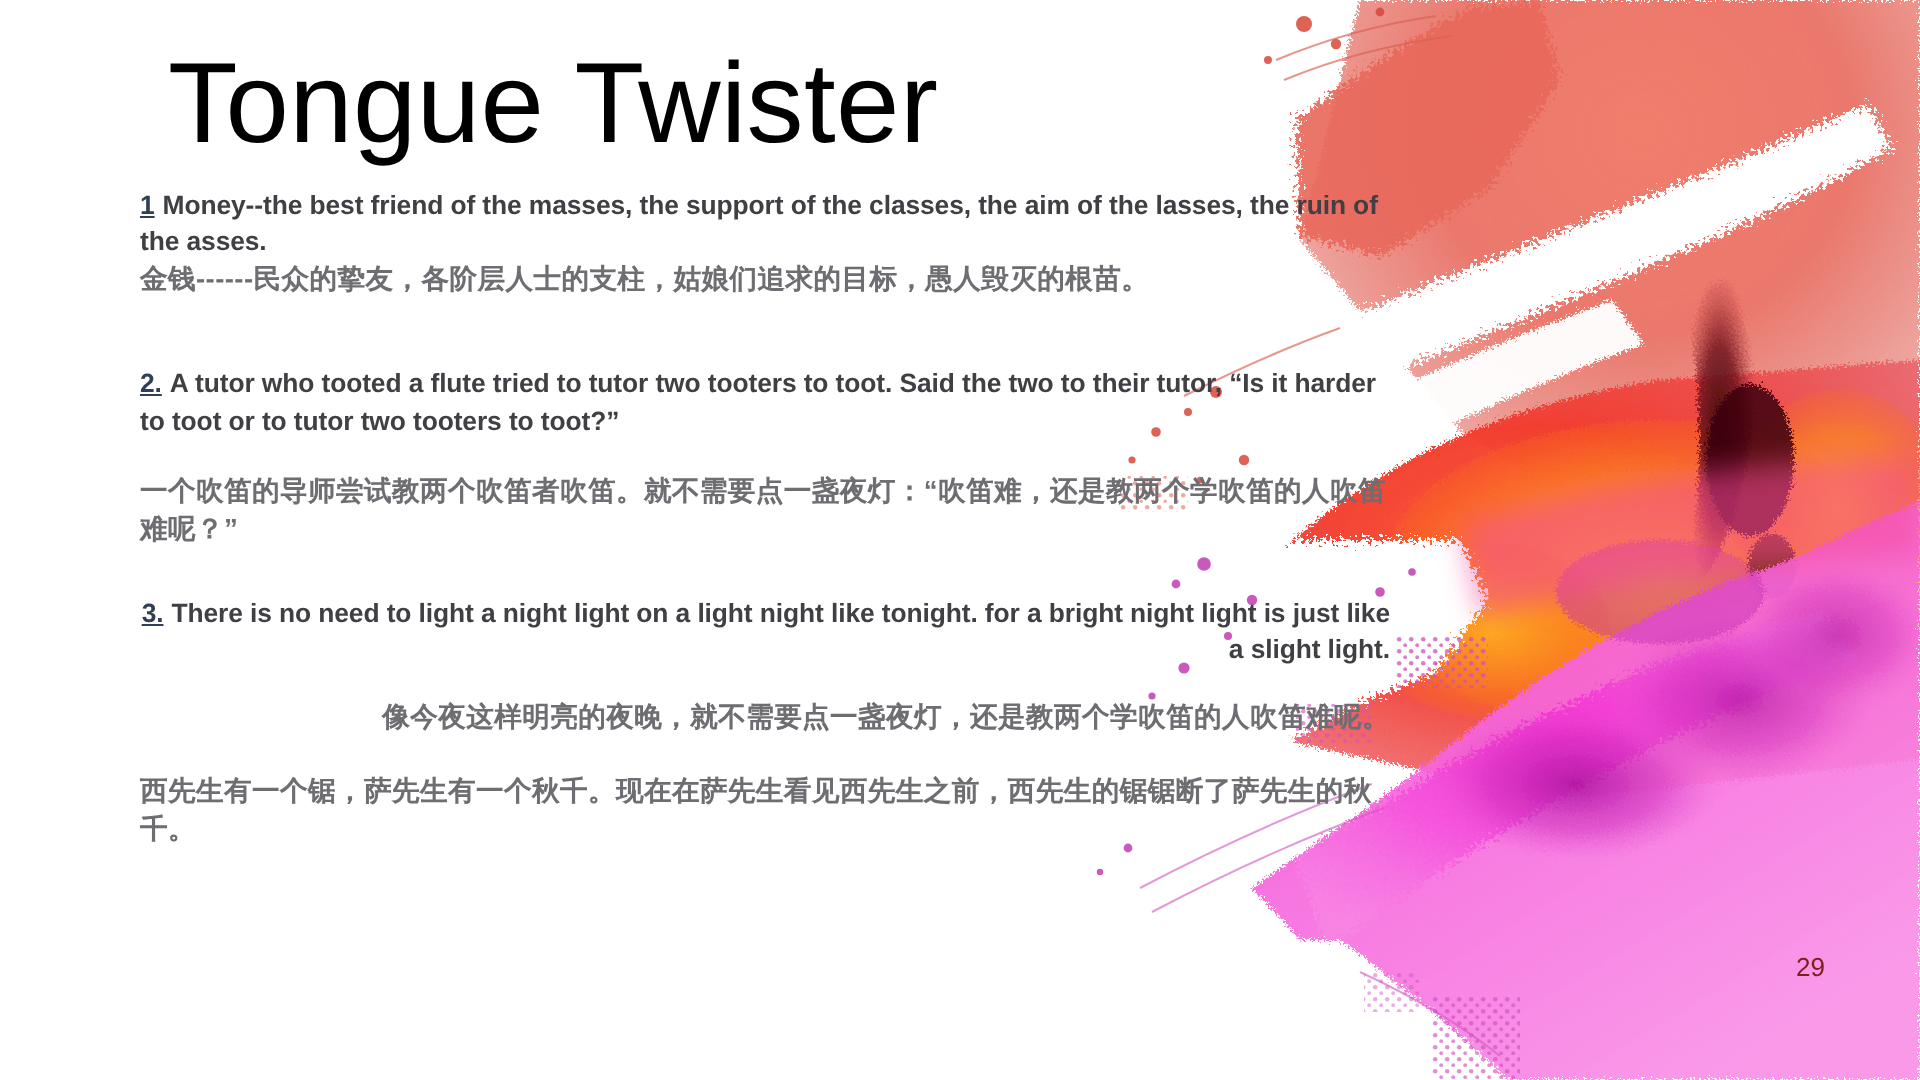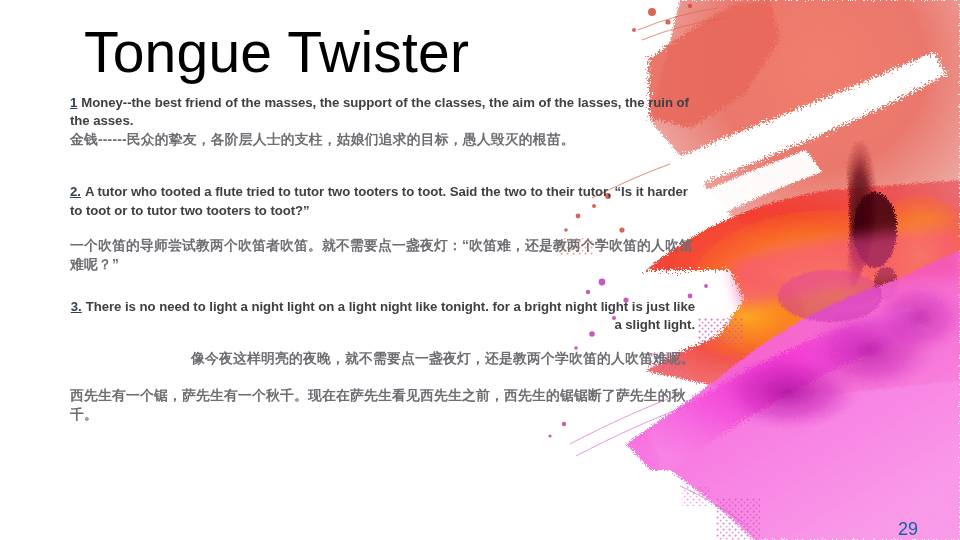--- a/index.html
+++ b/index.html
@@ -80,24 +80,24 @@
   #item-3 .zh-line { margin-top: 15px; }
   #item-4 .zh-line { margin-top: 16px; }
   #item-2 { margin-top: 34px; }
   #item-3 { margin-top: 24px; text-align: right; }
   #item-4 { margin-top: 18px; }
 
   
   #page-number {
     position: absolute;
     left: 898px;
-    top: 519px;
-    font-size: 18px;
+    top: 476px;
+    font-size: 13px;
     font-weight: normal;
-    color: #0369a1;
+    color: #7f1d1d;
   }
 </style>
 </head>
 <body>
 
 <div id="slide">
 
   <div id="artwork">
     <svg viewBox="0 0 430 540" preserveAspectRatio="none" xmlns="http://www.w3.org/2000/svg">
       <defs>

